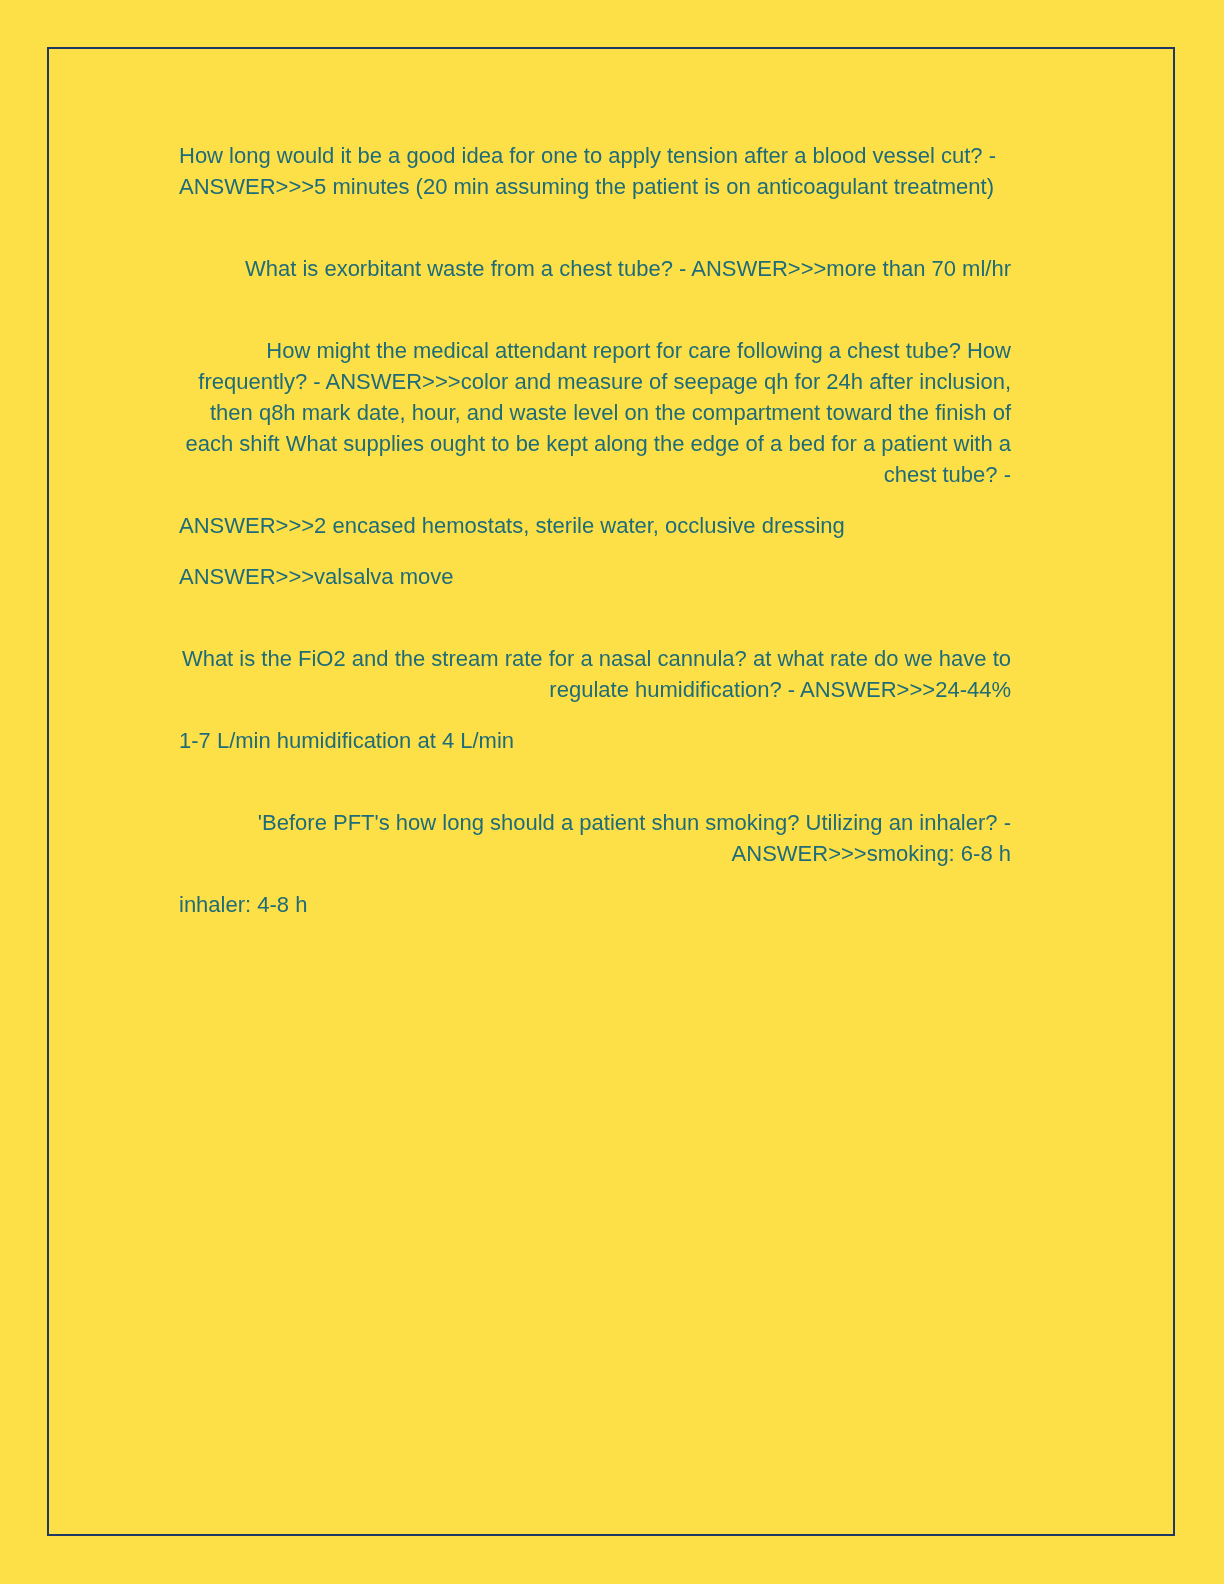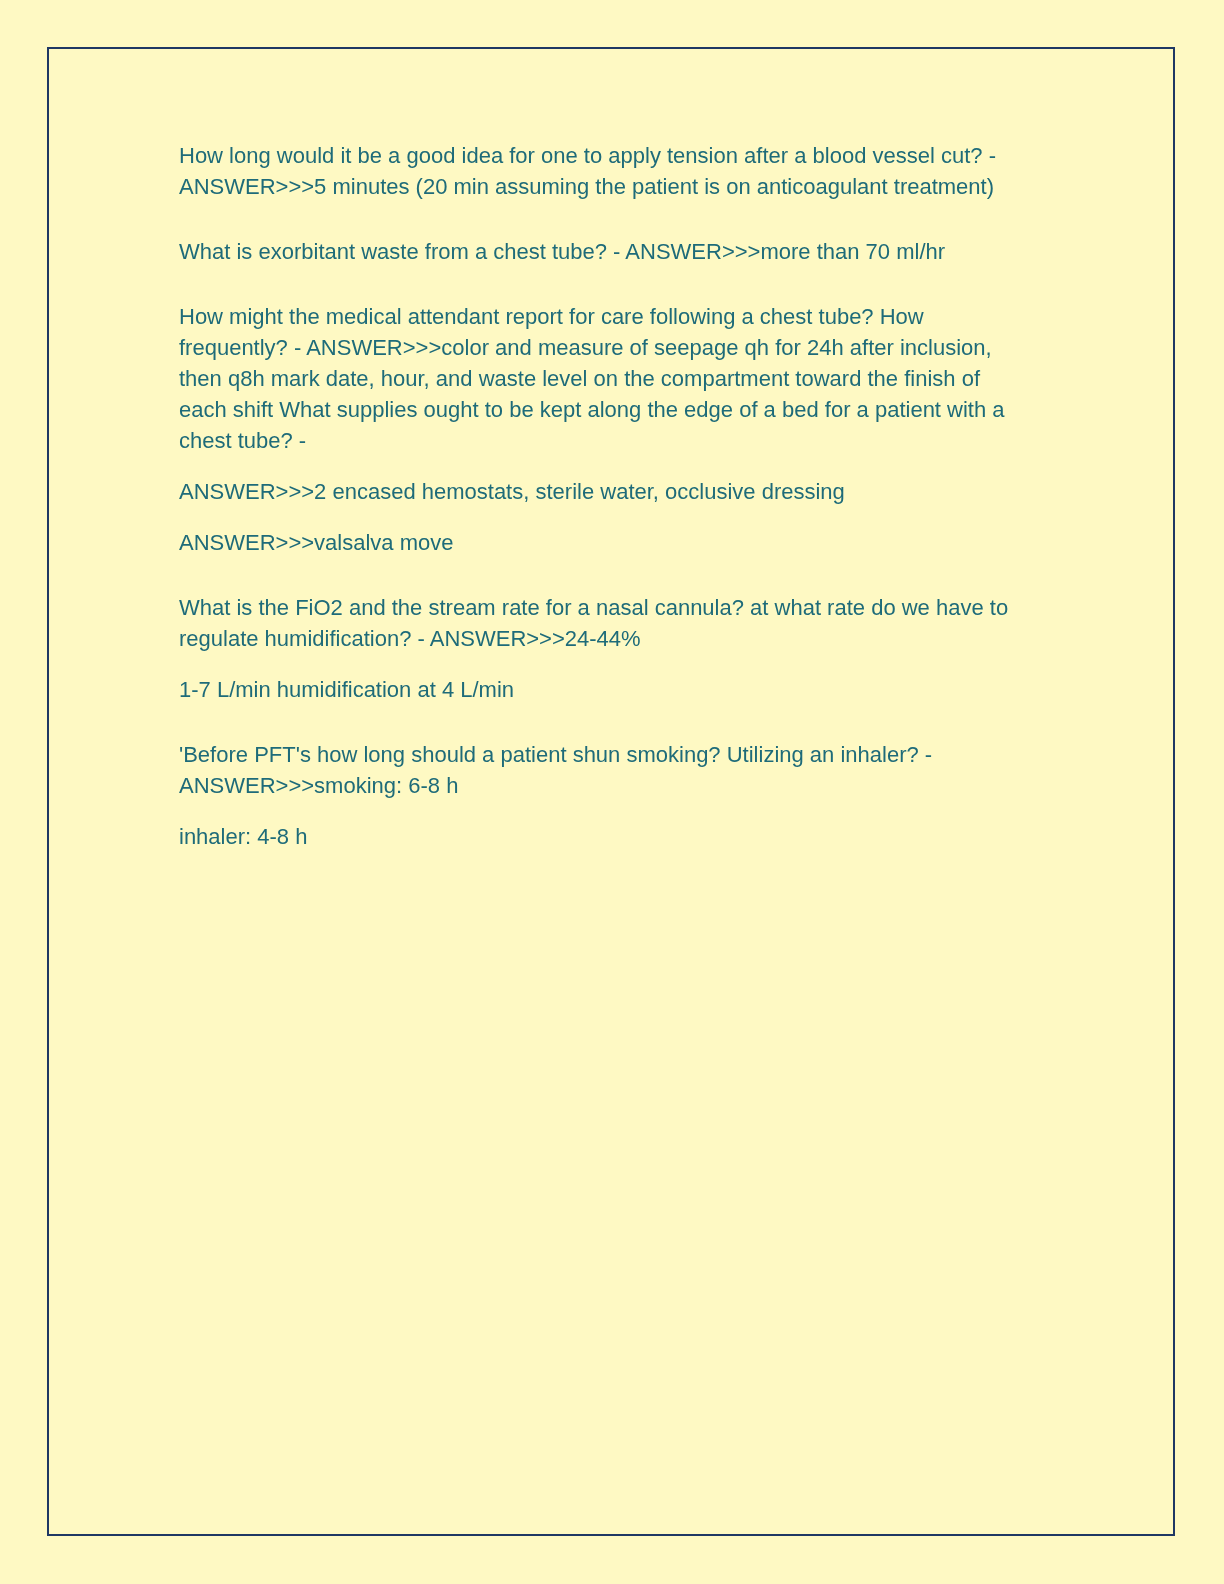--- a/index.html
+++ b/index.html
@@ -4,21 +4,21 @@
 <style>
   html, body {
     margin: 0;
     padding: 0;
     background: #dbe1f1;
   }
   .page {
     position: relative;
     width: 1224px;
     height: 1584px;
-    background: #fef9c3;
+    background: #fde047;
     overflow: hidden;
     font-family: "Liberation Sans", sans-serif;
   }
   .frame {
     position: absolute;
     left: 47px;
     top: 47px;
     width: 1128px;
     height: 1489px;
     border: 2px solid #1f3864;
@@ -30,21 +30,22 @@
     top: 140px;
     width: 832px;
     color: #1e6b79;
     font-size: 22px;
     line-height: 31px;
   }
   .content p {
     margin: 0 0 20px 0;
   }
   .content p.block-gap {
-    margin-top: 34px;
+    margin-top: 51px;
+    text-align: right;
   }
 </style>
 </head>
 <body>
 
 <div class="page">
   <div class="frame"></div>
   <div class="content">
     <p>How long would it be a good idea for one to apply tension after a blood vessel cut? - ANSWER&gt;&gt;&gt;5 minutes (20 min assuming the patient is on anticoagulant treatment)</p>
     <p class="block-gap">What is exorbitant waste from a chest tube? - ANSWER&gt;&gt;&gt;more than 70 ml/hr</p>

